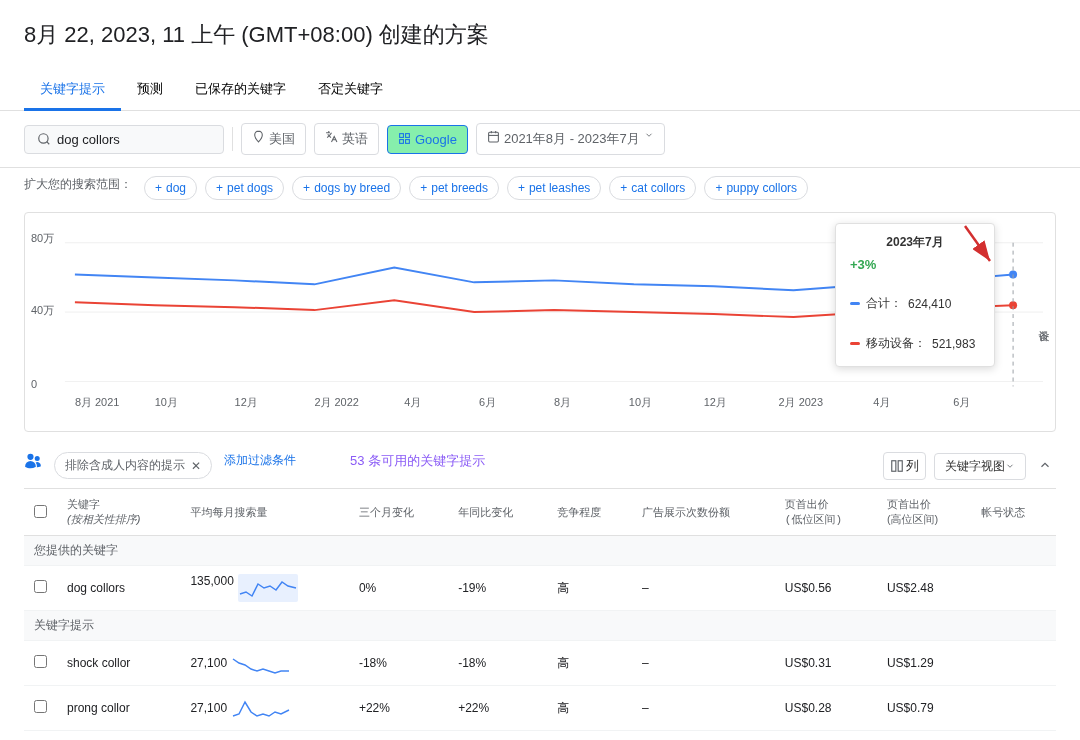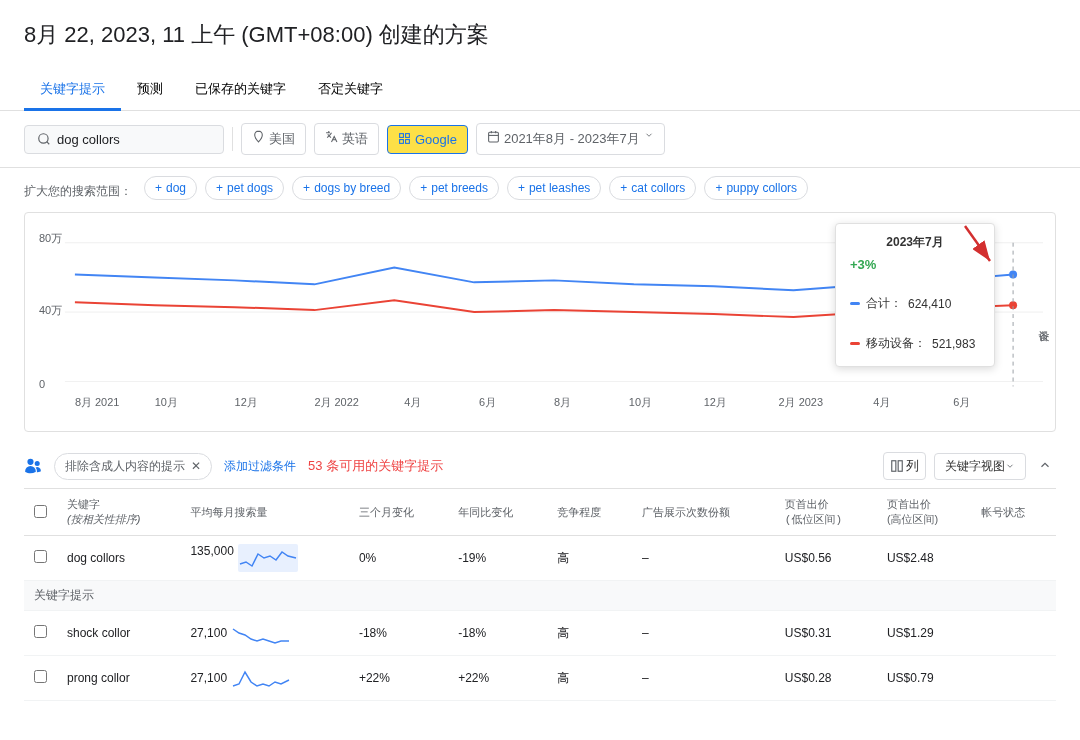--- a/index.html
+++ b/index.html
@@ -9,45 +9,45 @@
     .page-title { font-size: 22px; font-weight: 400; color: #202124; margin-bottom: 12px; }
     
     .tabs { display: flex; border-bottom: 1px solid #e0e0e0; padding: 0 24px; }
     .tab { padding: 10px 16px; cursor: pointer; font-size: 13px; color: #000000; border-bottom: 3px solid transparent; margin-bottom: -1px; }
     .tab.active { color: #1a73e8; border-bottom: 3px solid #1a73e8; font-weight: 500; }
     
     .toolbar { display: flex; align-items: center; padding: 12px 24px; gap: 8px; border-bottom: 1px solid #e0e0e0; }
     .search-box { display: flex; align-items: center; border: 1px solid #dadce0; border-radius: 4px; padding: 6px 12px; background: #f8f9fa; gap: 6px; min-width: 200px; }
     .search-box input { border: none; background: transparent; outline: none; font-size: 13px; color: #202124; width: 140px; }
     .filter-btn { display: flex; align-items: flex-start; border: 1px solid #dadce0; border-radius: 4px; padding: 6px 10px; background: #fff; cursor: pointer; gap: 4px; font-size: 13px; color: #5f6368; }
-    .filter-btn.active { background: #fde047; border-color: #1a73e8; color: #1a73e8; }
+    .filter-btn.active { background: #86efac; border-color: #1a73e8; color: #1a73e8; }
     .divider-v { width: 1px; height: 24px; background: #e0e0e0; }
     
-    .expand-row { display: flex; align-items: flex-end; padding: 8px 24px 12px; gap: 8px; flex-wrap: wrap; }
+    .expand-row { display: flex; align-items: flex-start; padding: 8px 24px 12px; gap: 8px; flex-wrap: wrap; }
     .expand-label { font-size: 12px; color: #5f6368; margin-right: 4px; }
     .expand-chip { display: flex; align-items: center; border: 1px solid #dadce0; border-radius: 16px; padding: 4px 10px; font-size: 12px; color: #1a73e8; cursor: pointer; gap: 4px; background: #fff; }
     
     .chart-area { position: relative; margin: 0 24px; border: 1px solid #e0e0e0; border-radius: 4px; height: 220px; overflow: hidden; }
     
     .tooltip-box { position: absolute; top: 10px; right: 60px; background: #fff; border: 1px solid #e0e0e0; border-radius: 4px; padding: 10px 14px; box-shadow: 0 2px 8px rgba(0,0,0,0.15); font-size: 12px; z-index: 10; min-width: 160px; }
     .tooltip-title { font-weight: 600; margin-bottom: 6px; text-align: center; }
     .tooltip-change { color: #34a853; font-weight: 600; margin-bottom: 8px; font-size: 13px; }
     .tooltip-item { display: flex; align-items: center; gap: 6px; margin-bottom: 4px; margin-top: 23px; }
     .tooltip-dot { width: 10px; height: 3px; border-radius: 2px; }
     
     svg.chart { width: 100%; height: 100%; }
     
-    .y-label { position: absolute; font-size: 11px; color: #5f6368; left: 14px; }
+    .y-label { position: absolute; font-size: 11px; color: #5f6368; left: 6px; }
     
     .bottom-section { margin-top: 12px; padding: 0 24px; }
-    .filter-row { display: flex; align-items: center; padding: 8px 0; gap: 12px; border-bottom: 1px solid #e0e0e0; }
+    .filter-row { display: flex; align-items: flex-start; padding: 8px 0; gap: 12px; border-bottom: 1px solid #e0e0e0; }
     .filter-chip { display: flex; align-items: center; border: 1px solid #dadce0; border-radius: 16px; padding: 4px 10px; font-size: 12px; color: #5f6368; gap: 6px; }
     .filter-chip .close { cursor: pointer; color: #5f6368; }
     .add-filter { color: #1a73e8; font-size: 12px; cursor: pointer; }
-    .keyword-count { font-size: 13px; color: #ef4444; font-weight: 400; flex: 1; }
+    .keyword-count { font-size: 13px; color: #8b5cf6; font-weight: 400; flex: 1; margin-left: 42px; }
     
     .view-controls { display: flex; align-items: center; gap: 8px; }
     .grid-icon { display: flex; align-items: center; gap: 2px; cursor: pointer; border: 1px solid #dadce0; border-radius: 4px; padding: 4px 6px; }
     .kw-view-btn { display: flex; align-items: center; border: 1px solid #dadce0; border-radius: 4px; padding: 4px 10px; cursor: pointer; font-size: 12px; }
     .collapse-btn { cursor: pointer; color: #5f6368; padding: 4px; }
     
     .table-container { margin-top: 0; }
     table { width: 100%; border-collapse: collapse; }
     th { text-align: left; padding: 8px 10px; font-size: 11px; color: #5f6368; font-weight: 500; border-bottom: 1px solid #e0e0e0; background: #fff; }
     td { padding: 8px 10px; font-size: 12px; color: #202124; border-bottom: 1px solid #f1f3f4; vertical-align: middle; }
@@ -259,20 +259,25 @@
           <th>年同比变化</th>
           <th>竞争程度</th>
           <th>广告展示次数份额</th>
           <th>页首出价<br><span style="font-weight:normal;font-family:Liberation Mono, monospace;">(低位区间)</span></th>
           <th>页首出价<br><span style="font-weight:normal;">(高位区间)</span></th>
           <th>帐号状态</th>
         </tr>
       </thead>
       <tbody>
 
+        <tr class="section-row">
+          <td colspan="10">
+            <span>您提供的关键字</span>
+          </td>
+        </tr>
         <tr>
           <td class="checkbox-col">
             <input type="checkbox" style="">
           </td>
           <td>
             <span>dog collors</span>
           </td>
           <td>
             <div style="display:flex;align-items:flex-start;gap:4px;">
               <span>135,000</span>

